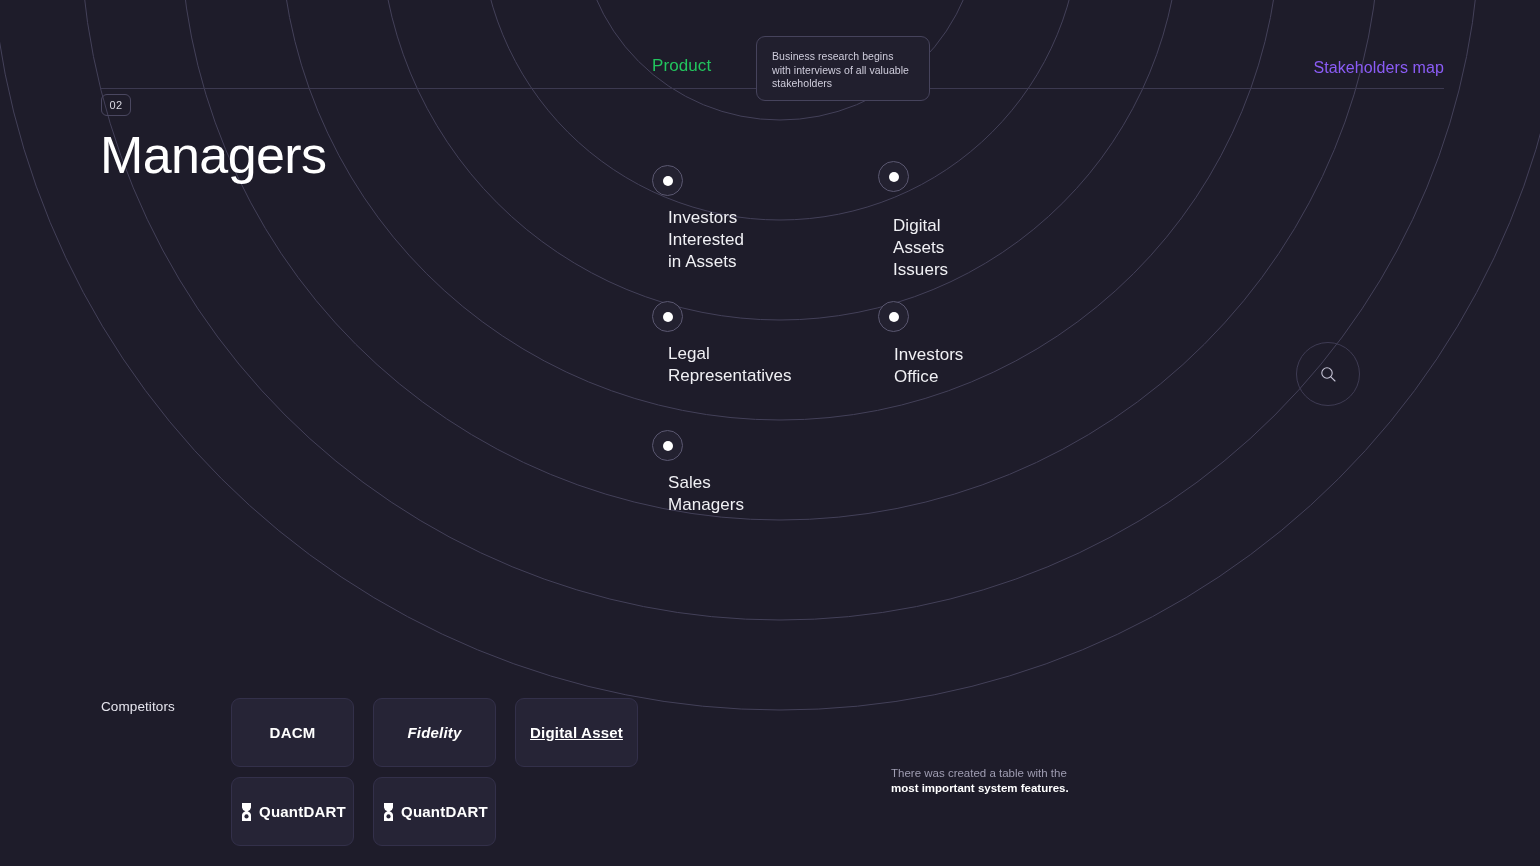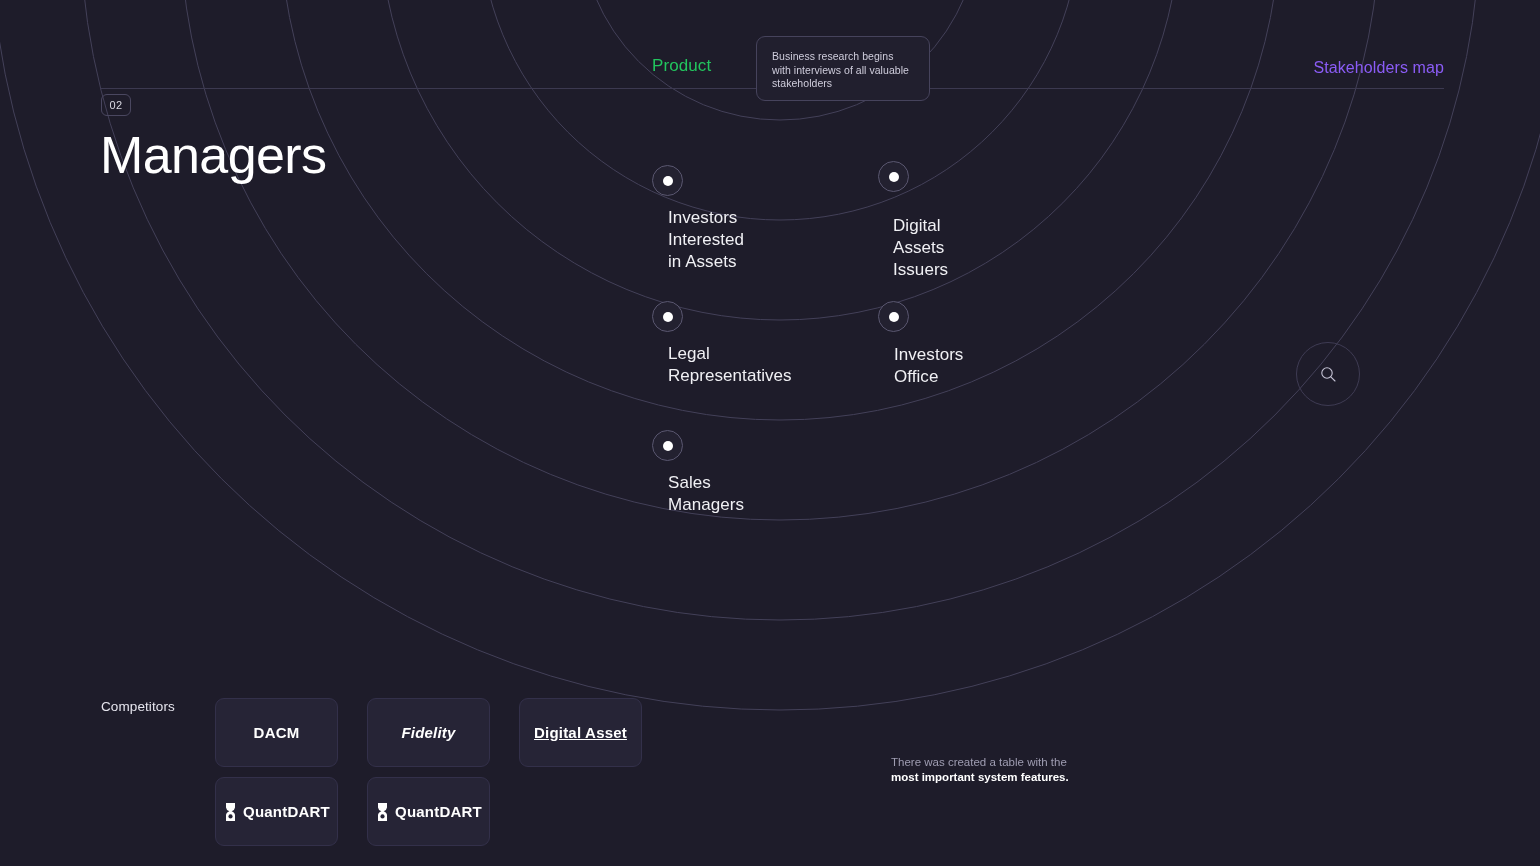--- a/index.html
+++ b/index.html
@@ -142,25 +142,25 @@
   
   .competitors-label {
     position: absolute;
     left: 101px; top: 699px;
     font-size: 13.5px;
     color: #e6e5ee;
     letter-spacing: .1px;
   }
   .logo-grid {
     position: absolute;
-    left: 215px; top: 698px;
+    left: 231px; top: 698px;
     display: grid;
     grid-template-columns: repeat(3, 123px);
     grid-auto-rows: 69px;
-    gap: 10px 29px;
+    gap: 10px 19px;
   }
   .logo-card {
     background: #262436;
     border: 1px solid #33304a;
     border-radius: 9px;
     display: flex;
     align-items: center;
     justify-content: center;
     cursor: pointer;
   }
@@ -189,21 +189,21 @@
     color: #ececf2;
     letter-spacing: .05px;
   }
   .copy-sub {
     position: absolute;
     left: 891px; top: 755px;
     width: 320px;
     font-size: 11.5px;
     line-height: 14.5px;
   }
-  .copy-sub .sub-1 { color: #9f9db2; display: block; }
+  .copy-sub .sub-1 { color: #9f9db2; display: block; margin-top: 11px; }
   .copy-sub .sub-2 { color: #ffffff; font-weight: 700; display: block; }
 </style>
 </head>
 <body>
 
 <div id="page">
 
   <svg id="arcs" viewBox="0 0 1540 866" preserveAspectRatio="none" aria-hidden="true">
     <g fill="none" stroke="#4a4761" stroke-width="1" opacity="0.85">
       <circle cx="780" cy="-80" r="200"></circle>

